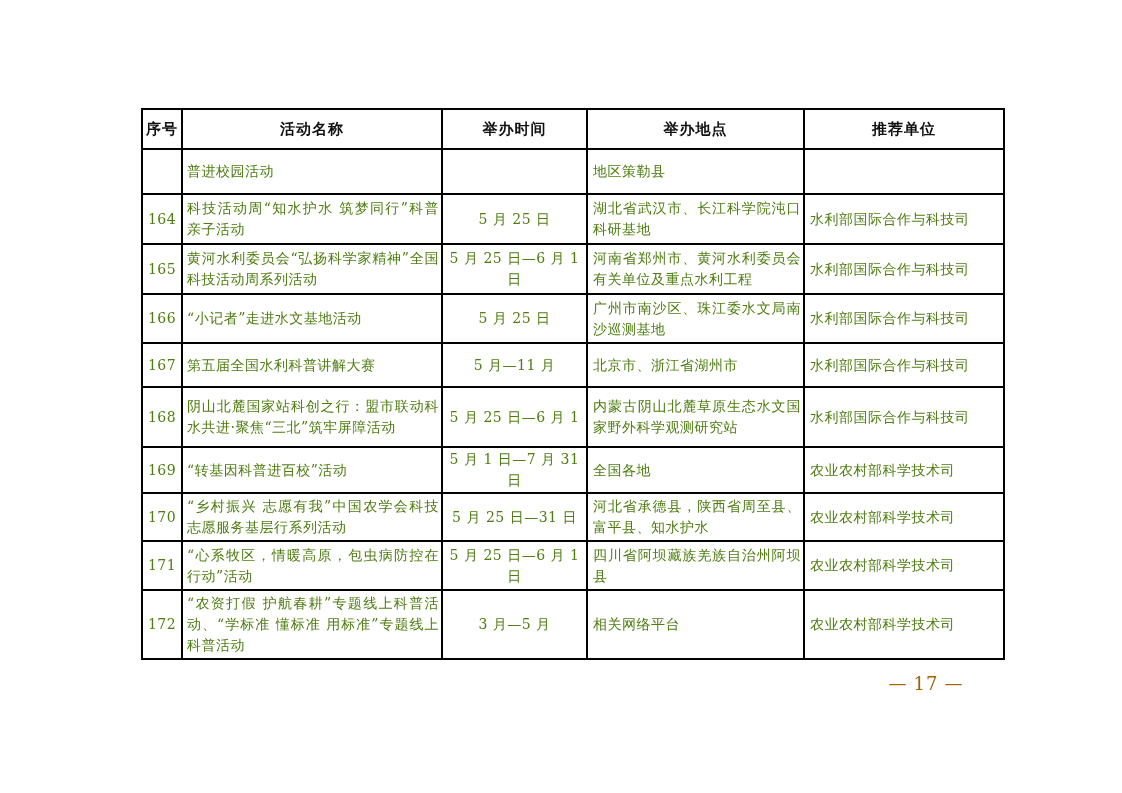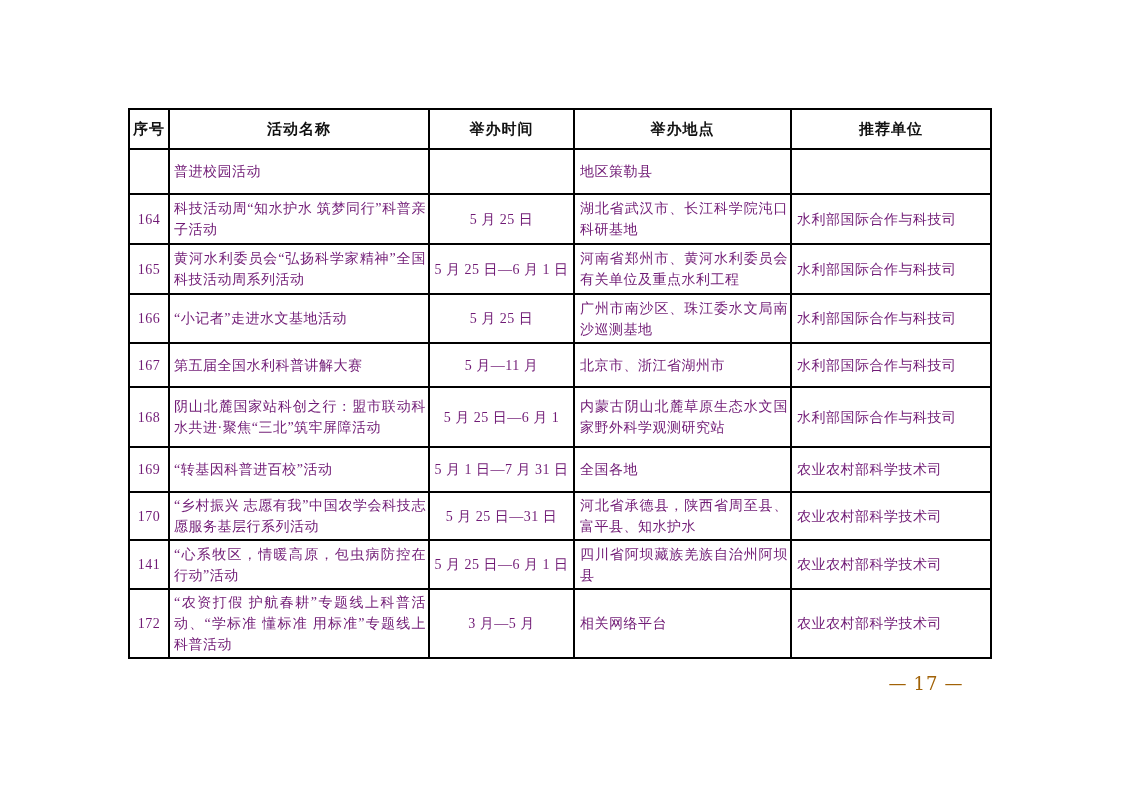--- a/index.html
+++ b/index.html
@@ -12,21 +12,21 @@
   }
   .page {
     position: relative;
     width: 1122px;
     height: 793px;
     background: #ffffff;
     overflow: hidden;
   }
   table.activities {
     position: absolute;
-    left: 128px;
+    left: 141px;
     top: 108px;
     width: 862px;
     border-collapse: collapse;
     table-layout: fixed;
     background: #ffffff;
   }
   table.activities th,
   table.activities td {
     border: 2px solid #000000;
     vertical-align: middle;
@@ -38,22 +38,21 @@
     font-weight: bold;
     font-size: 15px;
     letter-spacing: 1px;
     text-align: center;
     color: #111111;
   }
   table.activities td {
     font-size: 14px;
     line-height: 21px;
     letter-spacing: 0.5px;
-    color: #701a75;
-    font-family: Liberation Serif, serif;
+    color: #4d7c0f;
   }
   td.col-no   { text-align: center; letter-spacing: 0; }
   td.col-name { text-align: justify; padding: 1px 2px 1px 4px; }
   td.col-time { text-align: center; padding: 1px 1px; }
   td.col-loc  { text-align: justify; padding: 1px 2px 1px 5px; }
   td.col-unit { text-align: left;    padding: 1px 2px 1px 5px; margin-top: 20px; }
   .page-number {
     position: absolute;
     left: 876px;
     top: 673px;
@@ -139,21 +138,21 @@
       <td class="col-unit">农业农村部科学技术司</td>
     </tr>
         <tr style="height: 48px;">
       <td class="col-no">170</td>
       <td class="col-name">“乡村振兴 志愿有我”中国农学会科技志愿服务基层行系列活动</td>
       <td class="col-time">5 月 25 日—31 日</td>
       <td class="col-loc">河北省承德县，陕西省周至县、富平县、知水护水</td>
       <td class="col-unit">农业农村部科学技术司</td>
     </tr>
         <tr style="height: 49px;">
-      <td class="col-no">141</td>
+      <td class="col-no">171</td>
       <td class="col-name">“心系牧区，情暖高原，包虫病防控在行动”活动</td>
       <td class="col-time">5 月 25 日—6 月 1 日</td>
       <td class="col-loc">四川省阿坝藏族羌族自治州阿坝县</td>
       <td class="col-unit">农业农村部科学技术司</td>
     </tr>
         <tr style="height: 69px;">
       <td class="col-no">172</td>
       <td class="col-name">“农资打假 护航春耕”专题线上科普活动、“学标准 懂标准 用标准”专题线上科普活动</td>
       <td class="col-time">3 月—5 月</td>
       <td class="col-loc">相关网络平台</td>

